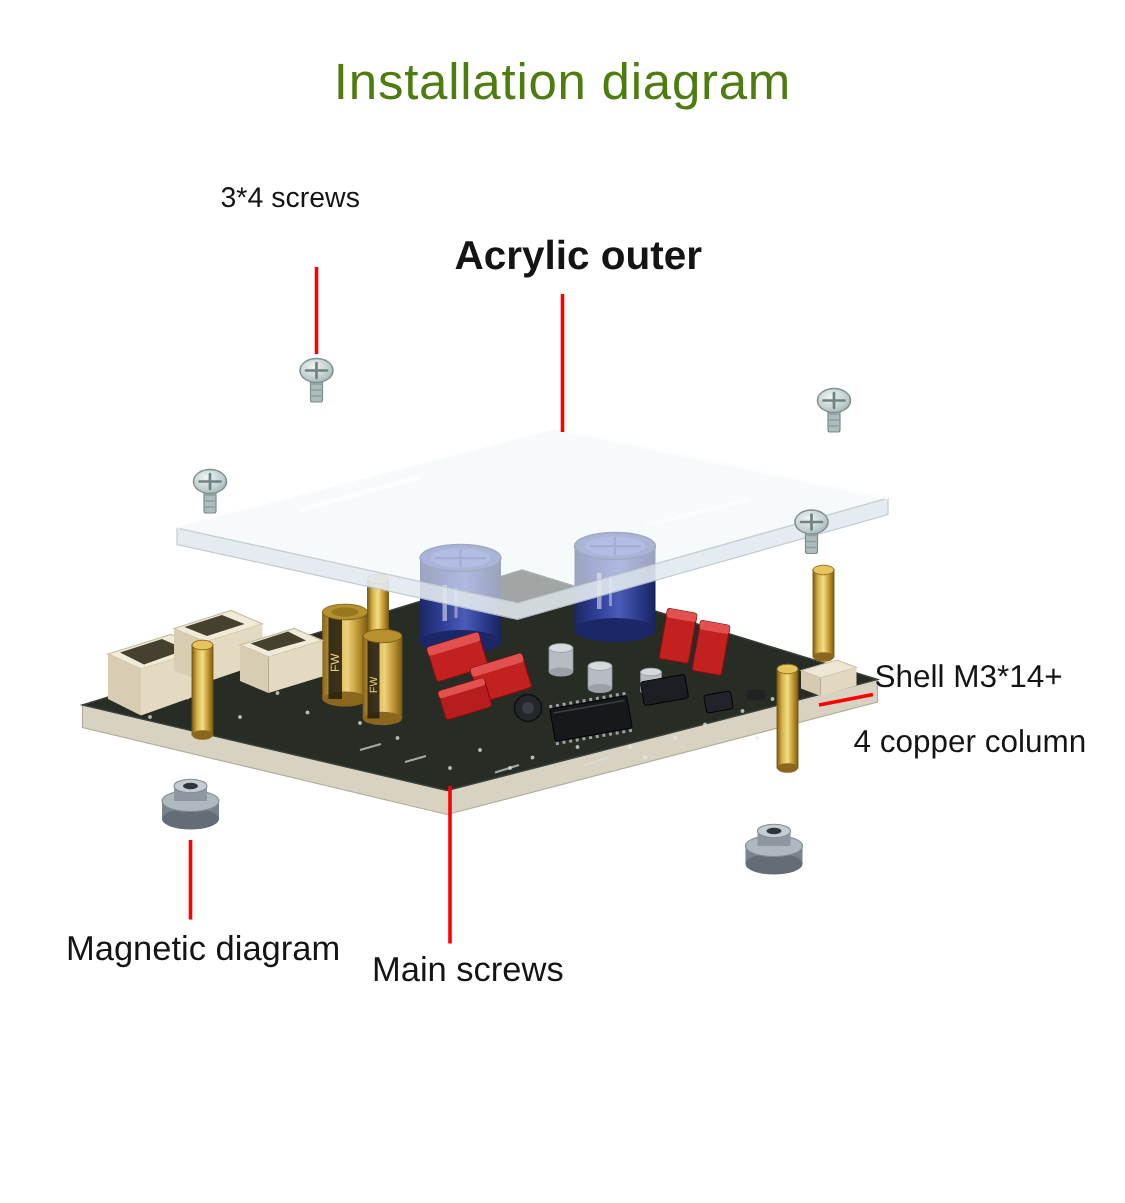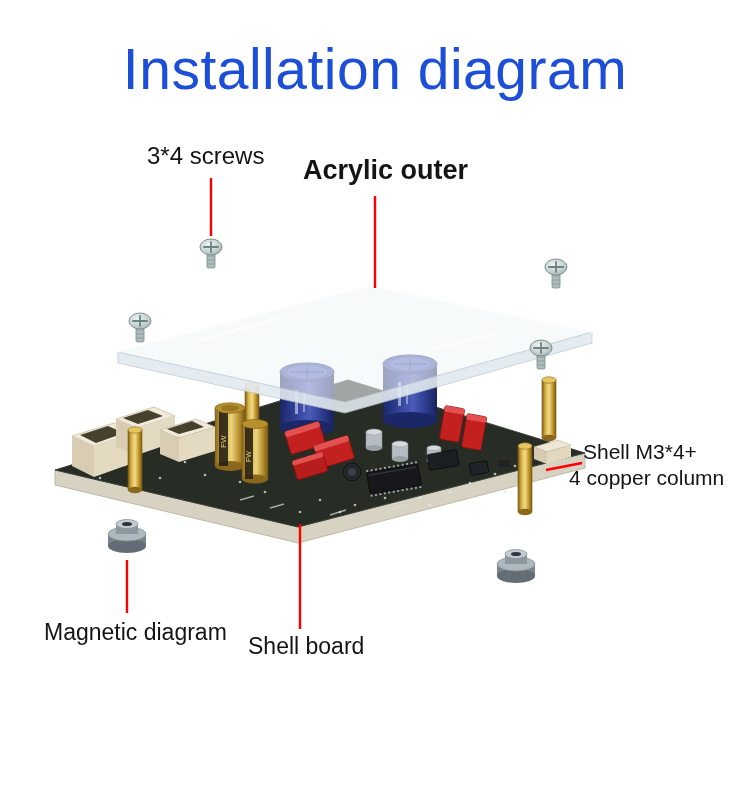--- a/index.html
+++ b/index.html
@@ -3,27 +3,27 @@
 <meta charset="utf-8">
 <style>
   html,body { margin:0; padding:0; background:#ffffff; }
   .canvas {
     position:relative; width:750px; height:802px; background:#ffffff;
     font-family:"Liberation Sans", sans-serif; overflow:hidden;
   }
   .illustration { position:absolute; left:0; top:0; }
   .title {
     position:absolute; left:0; right:0; top:36px; text-align:center;
-    font-size:57px; font-weight:400; color:#1d4ed8; letter-spacing:0.5px;
+    font-size:34px; font-weight:400; color:#4d7c0f; letter-spacing:0.5px;
   }
   .label { position:absolute; color:#141414; white-space:nowrap; font-weight:400; }
-  .lbl-screws    { left:147px; top:142px; font-size:24px; }
+  .lbl-screws    { left:147px; top:122px; font-size:19px; }
   .lbl-acrylic   { left:303px; top:155px; font-size:27px;font-weight:bold; }
   .lbl-shell1    { left:583px; top:440px; font-size:21px; }
-  .lbl-shell2    { left:569px; top:466px; font-size:21px;text-align:right; }
+  .lbl-shell2    { left:569px; top:483px; font-size:21px;text-align:right; }
   .lbl-magnetic  { left:44px;  top:619px; font-size:23px; }
   .lbl-mainboard { left:248px; top:633px; font-size:23px; }
 </style>
 </head>
 <body>
 
 <div class="canvas">
 
   <svg class="illustration" width="750" height="802" viewBox="0 0 750 802">
     <defs>
@@ -259,18 +259,18 @@
       <line x1="375" y1="196" x2="375" y2="288"></line>
       <line x1="546" y1="470" x2="582" y2="463"></line>
       <line x1="127" y1="560" x2="127" y2="613"></line>
       <line x1="300" y1="524" x2="300" y2="629"></line>
     </g>
   </svg>
 
   <div class="title">Installation diagram</div>
   <div class="label lbl-screws">3*4 screws</div>
   <div class="label lbl-acrylic">Acrylic outer</div>
-  <div class="label lbl-shell1">Shell M3*4+</div>
+  <div class="label lbl-shell1">Shell M3*14+</div>
   <div class="label lbl-shell2">4 copper column</div>
   <div class="label lbl-magnetic">Magnetic diagram</div>
-  <div class="label lbl-mainboard">Shell board</div>
+  <div class="label lbl-mainboard">Main screws</div>
 
 </div>
 
 </body></html>

